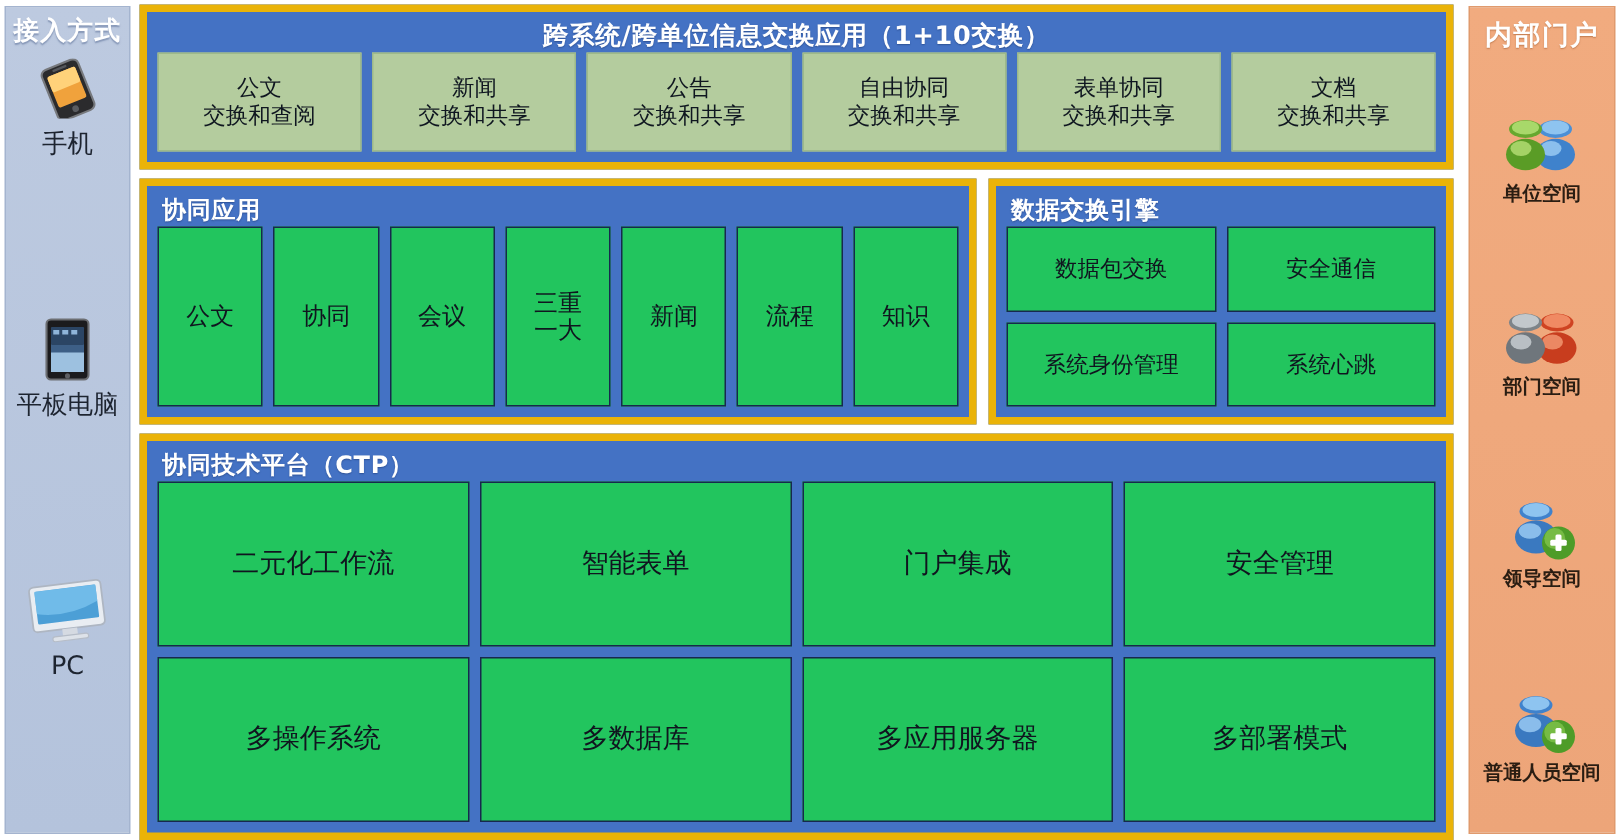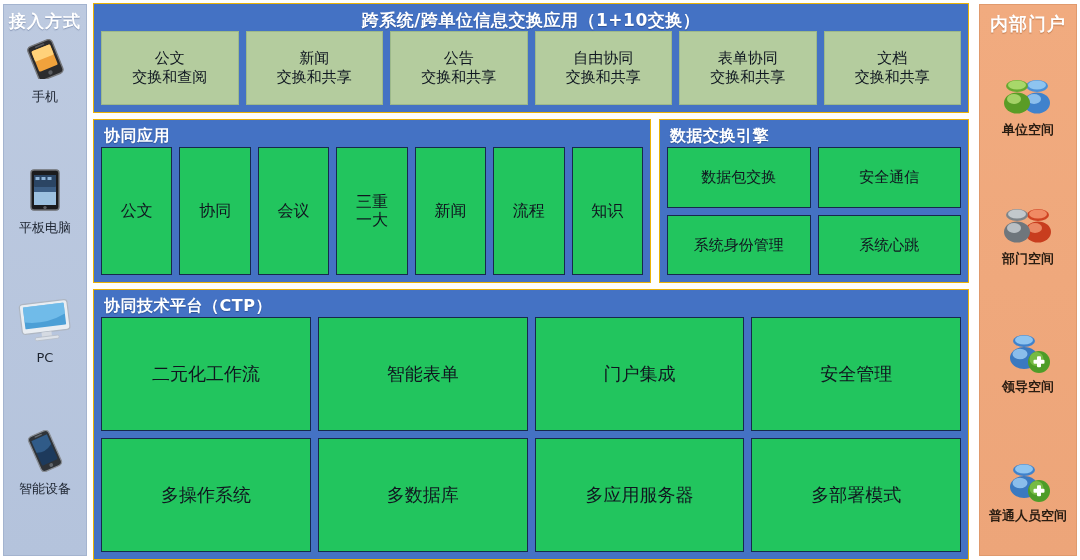--- a/index.html
+++ b/index.html
@@ -20,31 +20,31 @@
   .side-left .side-title{
     color:#ffffff;font-weight:bold;font-size:17px;line-height:20px;
     text-align:center;letter-spacing:1px;
     text-shadow:0 1px 1px rgba(90,110,150,.55);
     margin-bottom:2px;
   }
   .acc-item{display:flex;flex-direction:column;align-items:center;
     justify-content:flex-start;flex:1 1 0;width:100%;}
   .acc-icon{height:52px;display:flex;align-items:center;justify-content:center;}
   .acc-label{
-    font-size:13px;color:#1d2430;text-align:center;line-height:15px;
+    font-size:17px;color:#1d2430;text-align:center;line-height:15px;
     margin-top:4px;
   }
 
   
   .center{
     flex:1 1 auto;display:flex;flex-direction:column;
     margin:3px 3px 0 6px;gap:6px;min-width:0;
   }
   .panel{
-    background:#4472c4;border:1px solid #eab308;
+    background:#4472c4;border:5px solid #eab308;
     padding:5px 7px 7px 7px;box-sizing:border-box;
     display:flex;flex-direction:column;
   }
   .panel-title{
     color:#ffffff;font-weight:bold;font-size:16px;line-height:22px;
     letter-spacing:.5px;padding-left:3px;
     text-shadow:0 1px 1px rgba(20,45,95,.45);
   }
   .panel-title.center-t{text-align:center;padding-left:0;font-size:17px;}
 
@@ -144,34 +144,20 @@
             <rect x="8.5" y="7" width="41" height="22" rx="1" fill="#4c9fd6"></rect>
             <path d="M8.5 7 H49.5 V18 Q29 27 8.5 22 Z" fill="#7cc4ef" opacity="0.75"></path>
             <rect x="24" y="34" width="10" height="5" fill="#d5dae2"></rect>
             <rect x="17" y="38.5" width="24" height="3.2" rx="1.6" fill="#dde2e9" stroke="#b6bdc8" stroke-width=".8"></rect>
           </g>
         </svg>
       </div>
       <div class="acc-label">PC</div>
     </div>
 
-    <div class="acc-item">
-      <div class="acc-icon">
-        <svg width="50" height="42" viewBox="0 0 50 42">
-          <g transform="rotate(-24 25 21)">
-            <rect x="14" y="2" width="22" height="38" rx="4" fill="#2f3338" stroke="#8a8f96" stroke-width="1.3"></rect>
-            <rect x="16.5" y="6.5" width="17" height="27" rx="1.5" fill="#1d3a5c"></rect>
-            <path d="M16.5 6.5 H33.5 V17 Q25 23 16.5 19 Z" fill="#34618f" opacity=".85"></path>
-            <rect x="21" y="3.6" width="8" height="1.3" rx=".65" fill="#64696f"></rect>
-            <circle cx="25" cy="36.4" r="1.9" fill="#62676d"></circle>
-          </g>
-        </svg>
-      </div>
-      <div class="acc-label">智能设备</div>
-    </div>
   </div>
 
   <div class="center">
 
     <div class="panel" id="p-exchange">
       <div class="panel-title center-t">跨系统/跨单位信息交换应用（1+10交换）</div>
       <div class="row">
         <div class="cell green">公文<br>交换和查阅</div>
         <div class="cell green">新闻<br>交换和共享</div>
         <div class="cell green">公告<br>交换和共享</div>

